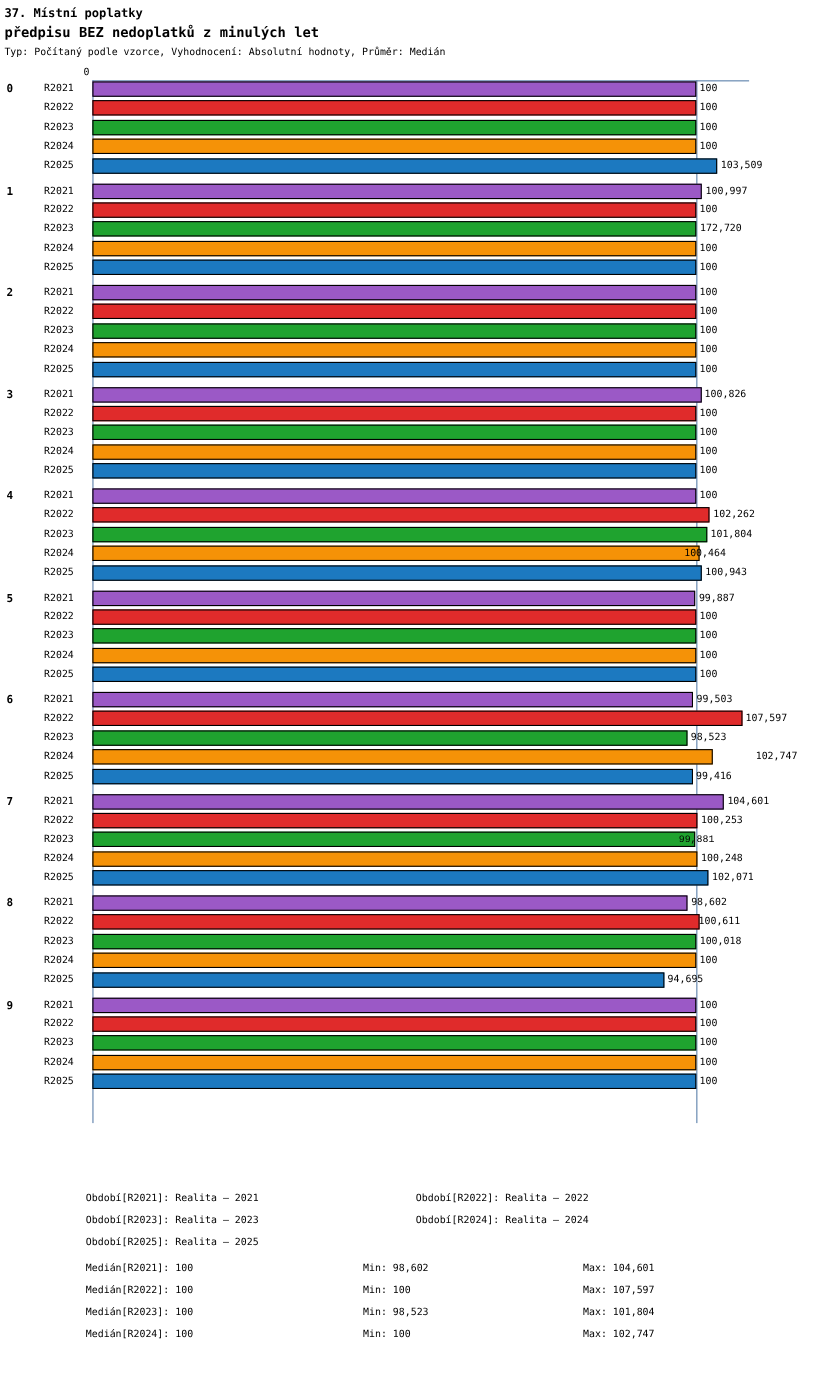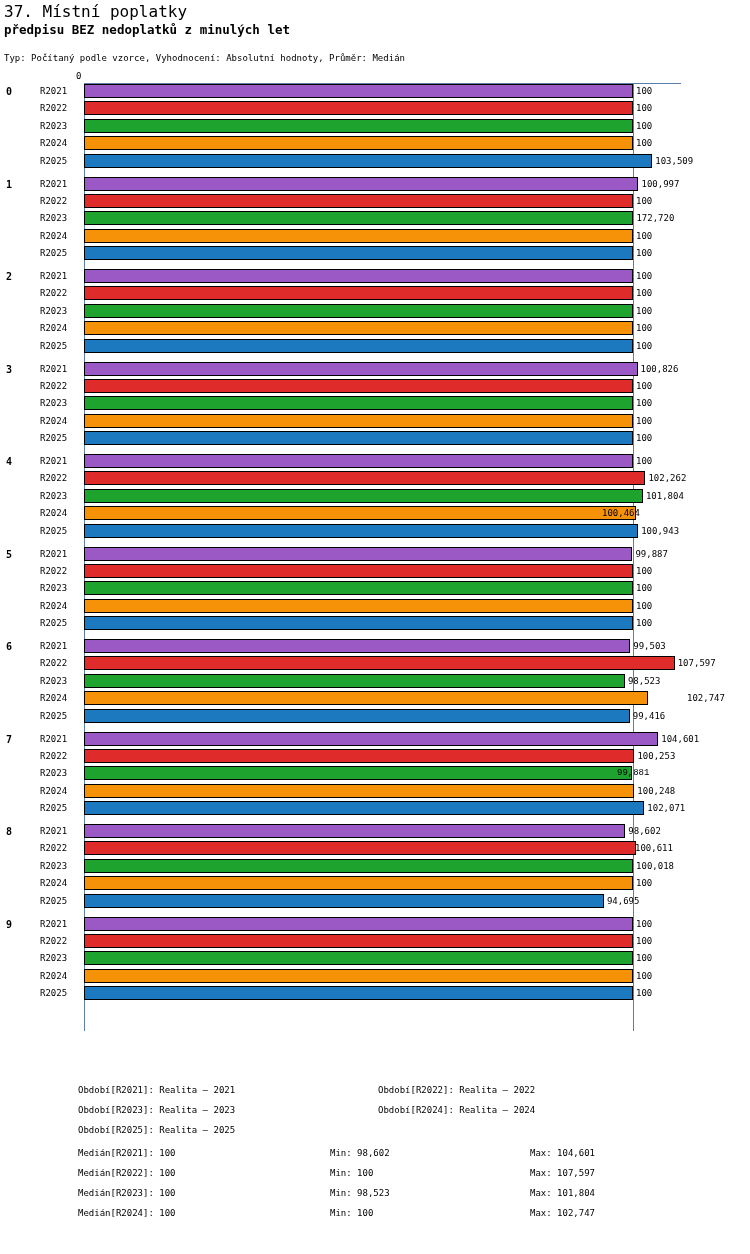--- a/index.html
+++ b/index.html
@@ -17,34 +17,34 @@
   }
   .page {
     position: relative;
     width: 750px;
     height: 1254px;
   }
   .title-block {
     padding: 4px 4px 0 4px;
   }
   .title-main {
-    font-size: 16px;
-    font-weight: normal;
+    font-size: 11px;
+    font-weight: bold;
     line-height: 16px;
     letter-spacing: 0px;
   }
   .title-sub {
     font-size: 12.5px;
     font-weight: bold;
     line-height: 20px;
   }
   .meta {
     font-size: 9px;
     line-height: 13px;
-    margin-top: 12px;
+    margin-top: 2px;
     font-family: "DejaVu Sans Mono", monospace;
   }
   .chart-area {
     position: relative;
     margin-top: 6px;
     height: 960px;
   }
   .axis-zero-label {
     position: absolute;
     left: 76px;
@@ -277,21 +277,21 @@
             <div class="bar-value" style="left: 648.418px;">102,262</div>
           </div>
           <div class="row" style="position: absolute; top: 34.8px; left: 0px; width: 750px;">
             <div class="row-label">R2023</div>
             <div class="bar" style="width: 558.904px; background: rgb(31, 163, 47);"></div>
             <div class="bar-value" style="left: 645.904px;">101,804</div>
           </div>
           <div class="row" style="position: absolute; top: 52.2px; left: 0px; width: 750px;">
             <div class="row-label">R2024</div>
             <div class="bar" style="width: 551.547px; background: rgb(245, 146, 7);"></div>
-            <div class="bar-value" style="left: 602px; text-align: center;">100,464</div>
+            <div class="bar-value" style="left: 622px; text-align: center;">100,464</div>
           </div>
           <div class="row" style="position: absolute; top: 69.6px; left: 0px; width: 750px;">
             <div class="row-label">R2025</div>
             <div class="bar" style="width: 554.177px; background: rgb(28, 121, 192);"></div>
             <div class="bar-value" style="left: 641.177px;">100,943</div>
           </div>
         </div>
         <div class="group" style="position: absolute; left: 0px; top: 474.5px; width: 750px; height: 87px;">
           <div class="group-label" style="top: 3px;">5</div>
           <div class="row" style="position: absolute; top: 0px; left: 0px; width: 750px;">

